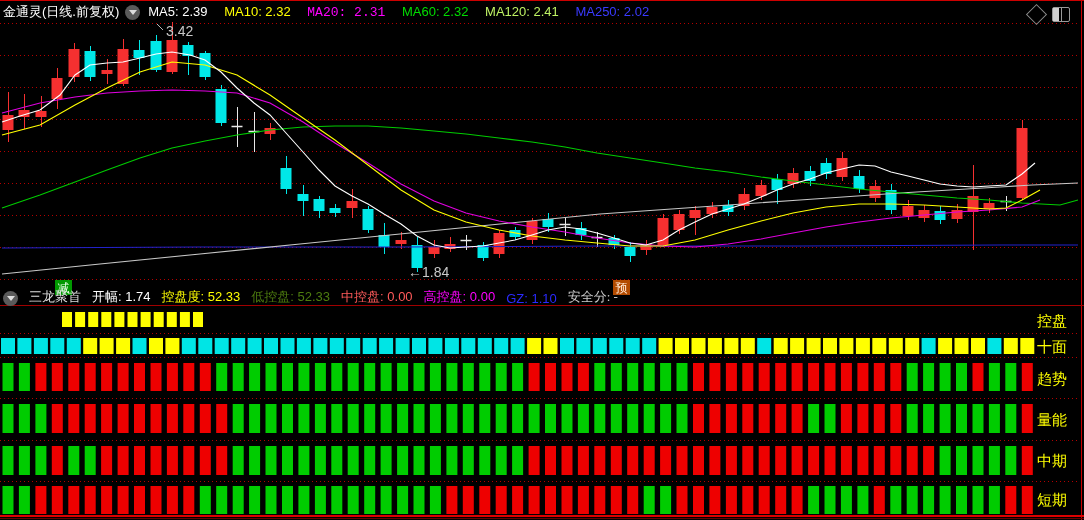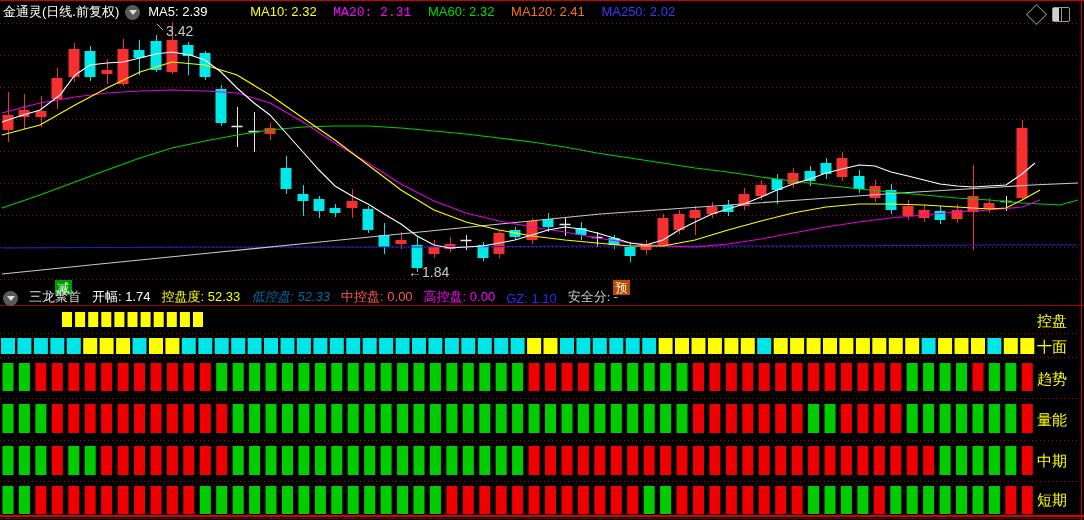--- a/index.html
+++ b/index.html
@@ -520,42 +520,42 @@
       <text x="1037" y="505" fill="#ffff00" font-size="15">短期</text>
     </svg>
 
   <div class="hdr">
     <span class="t">金通灵(日线.前复权)</span>
     <span class="chev">
         <i></i>
       </span>
     <span class="mas">
       <span style="color: rgb(255, 255, 255); text-align: center;">MA5: 2.39</span>
-      <span style="color: rgb(255, 255, 0); margin-left: 26px;">MA10: 2.32</span>
+      <span style="color: rgb(255, 255, 0);">MA10: 2.32</span>
       <span style="color: rgb(255, 0, 255); font-family: Liberation Mono, monospace;">MA20: 2.31</span>
       <span style="color: rgb(0, 221, 0);">MA60: 2.32</span>
-      <span style="color: #f97316;">MA120: 2.41</span>
+      <span style="color: #bef264;">MA120: 2.41</span>
       <span style="color: rgb(58, 58, 255); text-align: center;">MA250: 2.02</span>
     </span>
   </div>
 
   <div class="icons">
     <span class="dia"></span>
     <span class="spl">
         <b></b>
         <i></i>
       </span>
   </div>
 
   <div class="ihdr">
     <span class="chev">
         <i></i>
       </span>
     <span style="color: rgb(221, 221, 221);">三龙聚首</span>
     <span style="color: rgb(255, 255, 255);">开幅: 1.74</span>
     <span style="color: rgb(255, 255, 0);">控盘度: 52.33</span>
-    <span style="color: #0369a1; font-style: italic;">低控盘: 52.33</span>
+    <span style="color: #4d7c0f;">低控盘: 52.33</span>
     <span style="color: rgb(255, 90, 90);">中控盘: 0.00</span>
     <span style="color: rgb(255, 0, 255);">高控盘: 0.00</span>
     <span style="color: rgb(42, 42, 255);">GZ: 1.10</span>
     <span style="color: rgb(204, 204, 204); font-family: Liberation Serif, serif;">安全分: -</span>
   </div>
 </div>
 
 </body></html>

